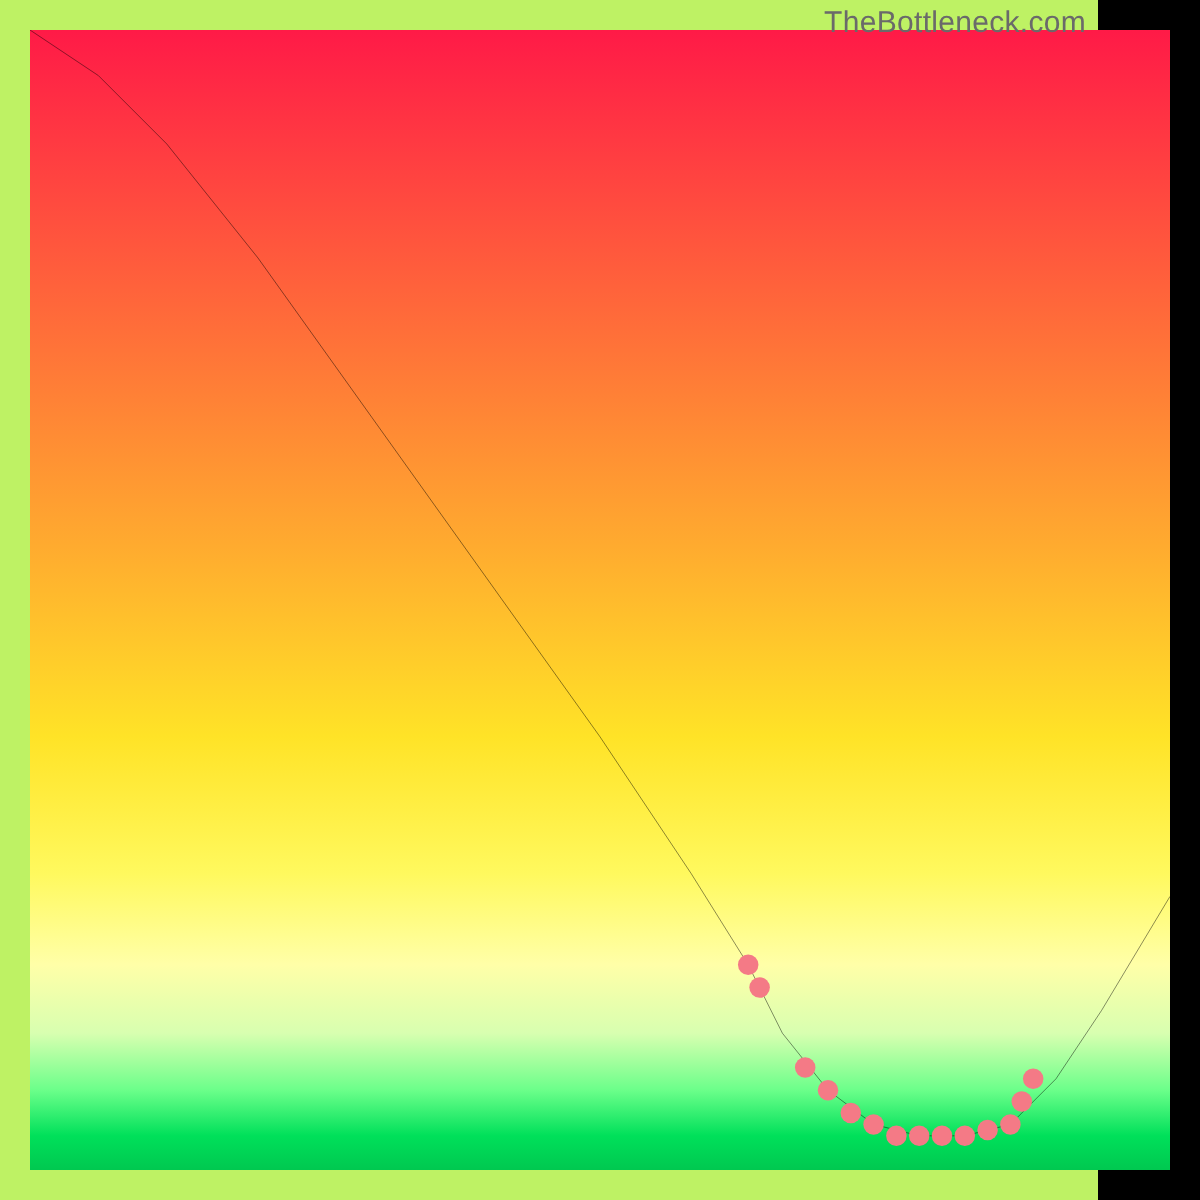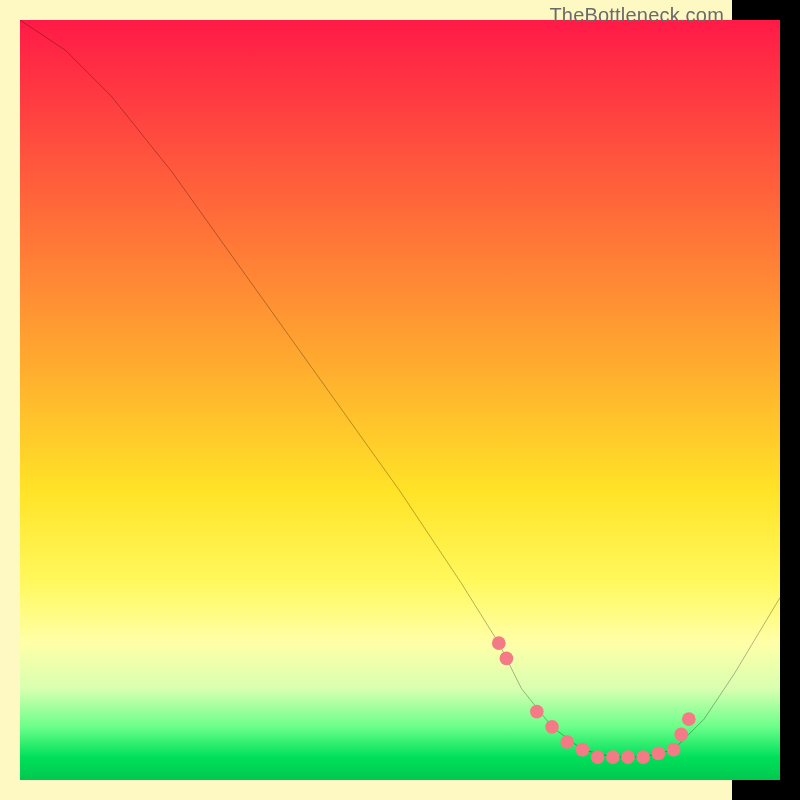--- a/index.html
+++ b/index.html
@@ -8,21 +8,21 @@
     width: 800px;
     height: 800px;
     background: #000;
     overflow: hidden;
     font-family: Arial, Helvetica, sans-serif;
   }
   .stage {
     position: relative;
     width: 732px;
     height: 800px;
-    background: #fef9c3;
+    background: #bef264;
   }
   .plot {
     position: absolute;
     left: 20px;
     top: 20px;
     width: 760px;
     height: 760px;
   }
   .gradient {
     position: absolute;

